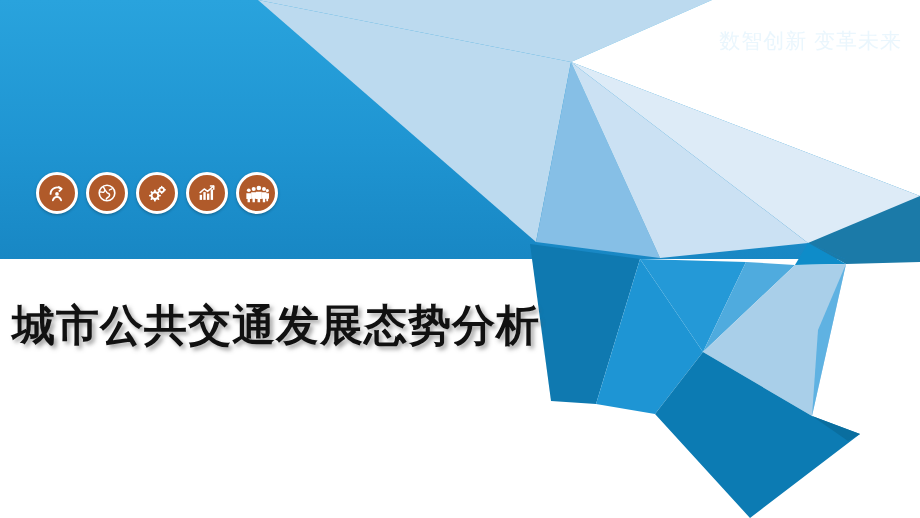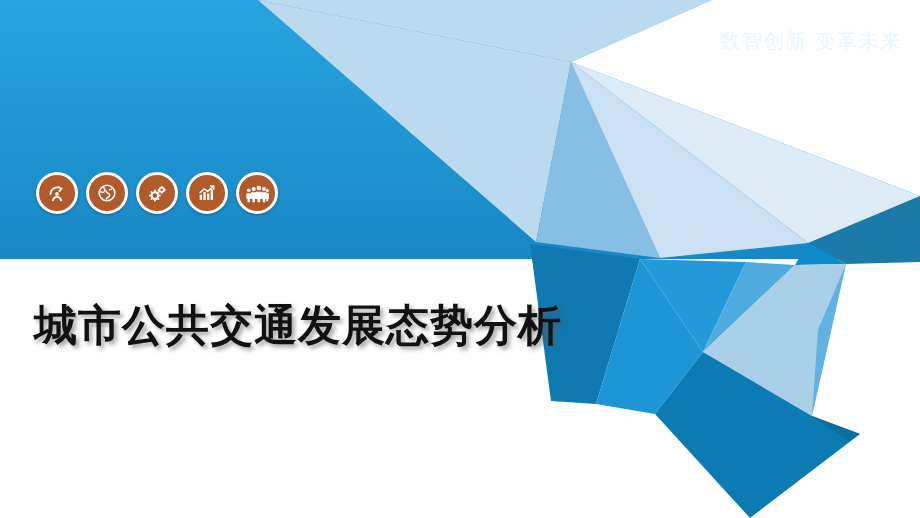--- a/index.html
+++ b/index.html
@@ -62,21 +62,21 @@
     display: flex;
     align-items: center;
     justify-content: center;
     box-shadow: 0 1px 3px rgba(0,0,0,0.28);
   }
   .icon-badge svg { display: block; }
 
   
   .title {
     position: absolute;
-    left: 34px;
+    left: 12px;
     top: 297px;
     font-size: 43px;
     font-weight: bold;
     color: #111111;
     letter-spacing: 1px;
     white-space: nowrap;
     text-shadow: 3px 3px 4px rgba(90,90,90,0.55);
     z-index: 5;
   }
 </style>

